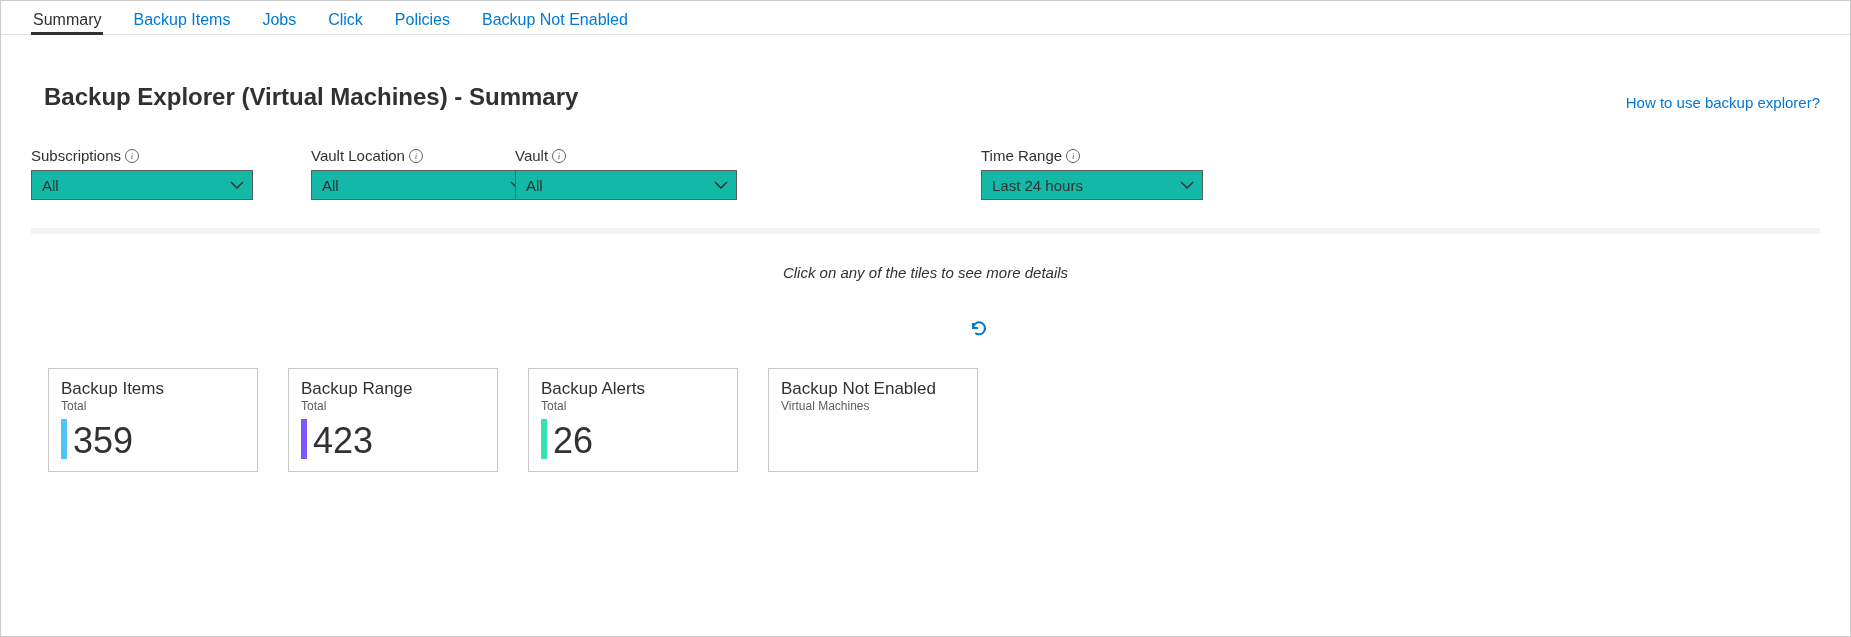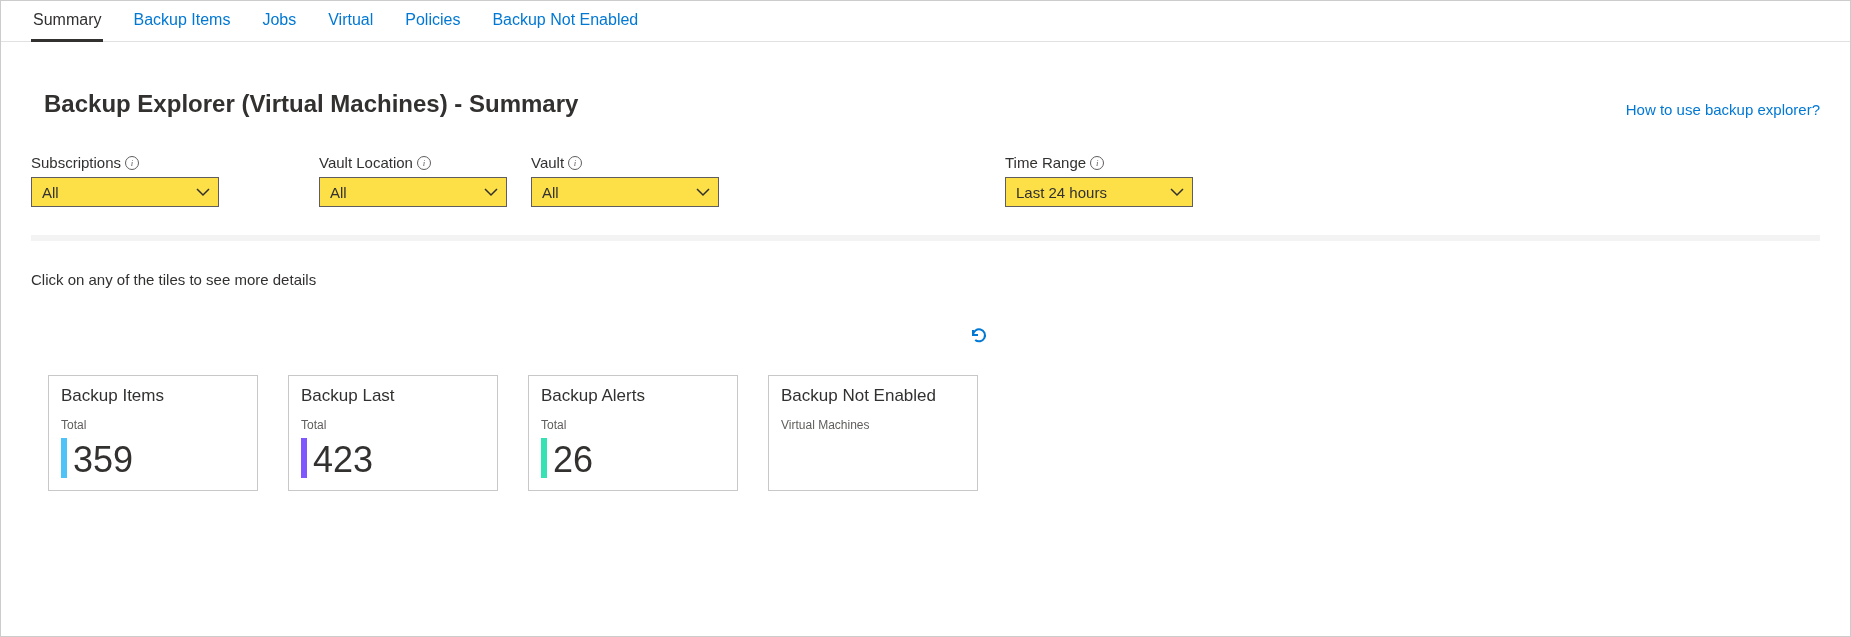--- a/index.html
+++ b/index.html
@@ -16,21 +16,21 @@
       padding: 0;
       position: relative;
     }
     .tabs {
       display: flex;
       gap: 28px;
       padding: 2px 30px 0 30px;
       border-bottom: 1px solid #e1e1e1;
     }
     .tab {
-      padding: 8px 2px 10px 2px;
+      padding: 8px 2px 3px 2px;
       font-size: 16px;
       color: #0078d4;
       cursor: pointer;
       border-bottom: 3px solid transparent;
       margin-bottom: -1px;
     }
     .tab.active {
       color: #323130;
       font-weight: 400;
       border-bottom: 3px solid #323130;
@@ -47,21 +47,21 @@
       color: #323130;
     }
     .help-link {
       color: #0078d4;
       font-size: 15px;
       cursor: pointer;
       margin-left: 15px;
     }
     .filters {
       display: flex;
-      gap: 8px;
+      gap: 0;
       padding: 36px 30px 0 30px;
       align-items: flex-end;
     }
     .filter-group {
       display: flex;
       flex-direction: column;
       gap: 6px;
     }
     .filter-group.subscriptions { width: 280px; }
     .filter-group.vault-location { width: 204px; }
@@ -83,43 +83,45 @@
       align-items: center;
       justify-content: center;
       font-size: 9px;
       font-style: italic;
       font-family: serif;
       color: #605e5c;
     }
     .dropdown {
       border: 1px solid #605e5c;
       height: 30px;
-      width: 188px;
+      width: 222px;
       display: flex;
       align-items: center;
       justify-content: space-between;
       padding: 0 8px 0 10px;
       cursor: pointer;
-      background: #fde047;
+      background: #14b8a6;
       font-size: 15px;
     }
     .chevron-down {
       width: 14px;
       height: 14px;
     }
     .chevron-down svg { display: block; }
     .divider-bar {
       margin: 28px 30px 0 30px;
       height: 6px;
       background: #f3f3f3;
     }
     .hint {
       padding: 30px 30px 0 30px;
+      font-style: italic;
       font-size: 15px;
       color: #323130;
+      text-align: center;
     }
     .undo-row {
       padding: 38px 30px 0 30px;
       display: flex;
     }
     .undo-icon {
       margin-left: 938px;
       color: #0078d4;
       cursor: pointer;
     }
@@ -135,21 +137,21 @@
       cursor: pointer;
       background: #fff;
     }
     .tile-title {
       font-size: 17px;
       color: #323130;
     }
     .tile-sub {
       font-size: 12px;
       color: #605e5c;
-      margin-top: 12px;
+      margin-top: 0;
     }
     .tile-value-row {
       display: flex;
       align-items: flex-end;
       margin-top: 6px;
     }
     .tile-bar {
       width: 6px;
       height: 40px;
       margin-right: 6px;
@@ -163,21 +165,21 @@
   </style>
 </head>
 <body>
 
 <div class="frame">
 
   <div class="tabs">
     <div class="tab active">Summary</div>
     <div class="tab">Backup Items</div>
     <div class="tab">Jobs</div>
-    <div class="tab">Virtual</div>
+    <div class="tab">Click</div>
     <div class="tab">Policies</div>
     <div class="tab">Backup Not Enabled</div>
   </div>
 
   <div class="header-row">
     <div class="page-title">Backup Explorer (Virtual Machines) - Summary</div>
     <div class="help-link">How to use backup explorer?</div>
   </div>
 
   <div class="filters">
@@ -262,21 +264,21 @@
     <div class="tile">
       <div class="tile-title">Backup Items</div>
       <div class="tile-sub">Total</div>
       <div class="tile-value-row">
         <div class="tile-bar" style="background:#4fc3f7"></div>
         <div class="tile-value">359</div>
       </div>
     </div>
 
     <div class="tile">
-      <div class="tile-title">Backup Last</div>
+      <div class="tile-title">Backup Range</div>
       <div class="tile-sub">Total</div>
       <div class="tile-value-row">
         <div class="tile-bar" style="background:#7e57ff"></div>
         <div class="tile-value">423</div>
       </div>
     </div>
 
     <div class="tile">
       <div class="tile-title">Backup Alerts</div>
       <div class="tile-sub">Total</div>

